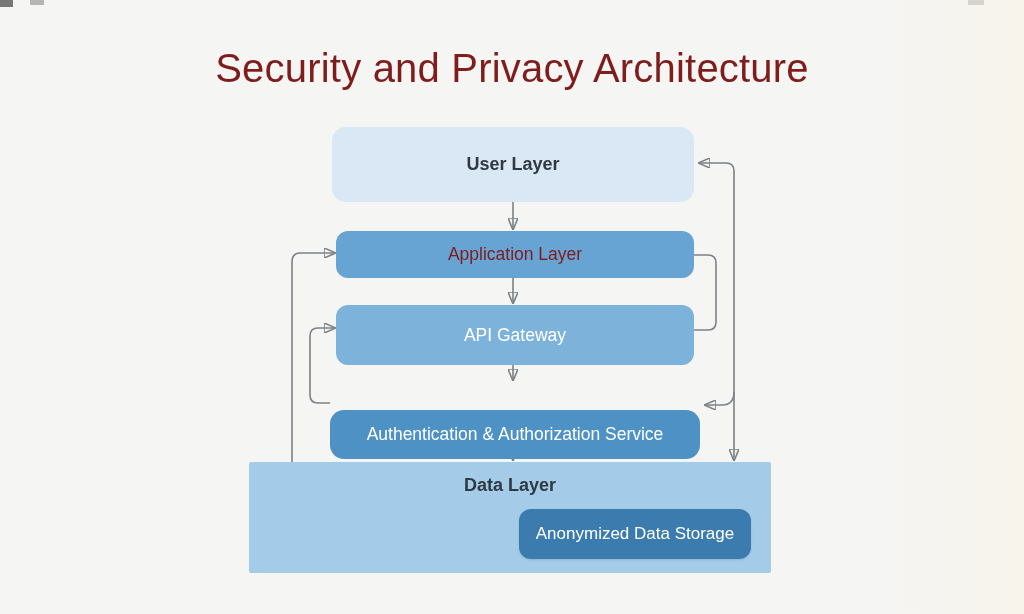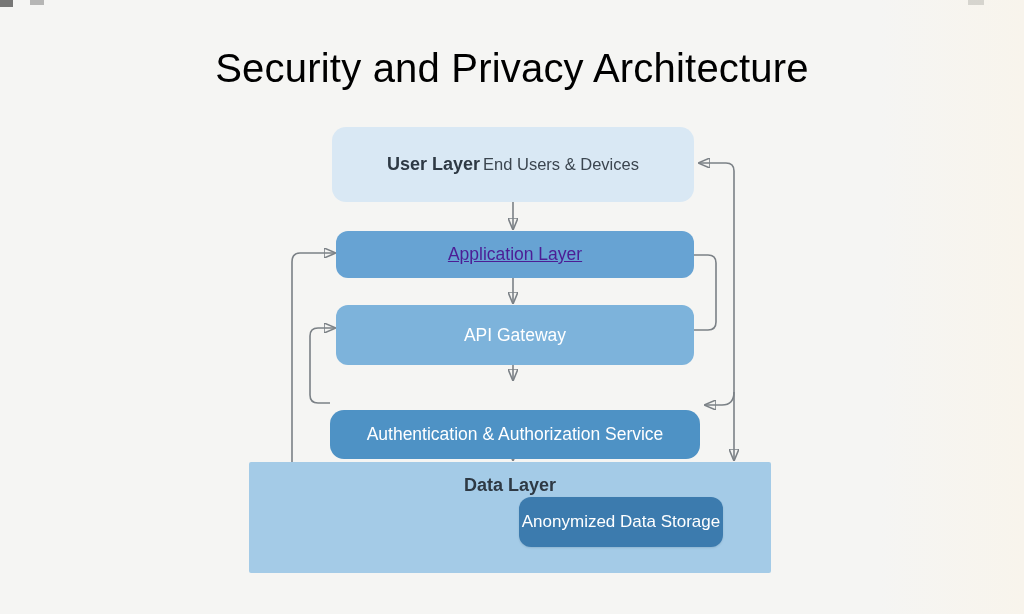--- a/index.html
+++ b/index.html
@@ -8,37 +8,37 @@
     font-family:"Liberation Sans","DejaVu Sans",sans-serif;
     background:linear-gradient(90deg,#f5f5f3 0%,#f5f5f3 86%,#f8f4ec 100%);
   }
   .corner-mark{position:absolute;pointer-events:none;}
   #mark-tl{left:0;top:0;width:13px;height:7px;background:#4c4c4c;opacity:.75;}
   #mark-tl2{left:30px;top:0;width:14px;height:5px;background:#6a6a6a;opacity:.45;}
   #mark-tr{left:968px;top:0;width:16px;height:5px;background:#8a8a84;opacity:.3;}
 
   .page-title{
     position:absolute;left:0;top:46px;width:100%;text-align:center;
-    font-size:40px;font-weight:500;color:#000000;letter-spacing:.2px;
+    font-size:40px;font-weight:500;color:#7f1d1d;letter-spacing:.2px;
   }
 
   .node{
     position:absolute;display:flex;align-items:center;justify-content:center;
     box-sizing:border-box;text-align:center;
   }
   #user-layer{
     left:332px;top:127px;width:362px;height:75px;border-radius:14px;
     background:#d9e8f4;flex-direction:row;gap:3px;align-items:center;
   }
   #user-layer .node-title{font-size:18px;font-weight:700;color:#2e3944;}
   #user-layer .node-subtitle{font-size:16.5px;font-weight:400;color:#3b454f;}
 
   #application-layer{
     left:336px;top:231px;width:358px;height:47px;border-radius:12px;
-    background:#67a3d3;color:#4c1d95;font-size:17.5px;font-weight:400;text-decoration:underline;
+    background:#67a3d3;color:#7f1d1d;font-size:17.5px;font-weight:400;
   }
   #api-gateway{
     left:336px;top:305px;width:358px;height:60px;border-radius:12px;
     background:#7db3db;color:#fff;font-size:17.5px;font-weight:400;
   }
   #auth-service{
     left:330px;top:382px;width:370px;height:49px;border-radius:14px;
     background:#4e92c5;color:#fff;font-size:17.5px;font-weight:400;margin-top:28px;
   }
   #data-layer{
@@ -48,21 +48,21 @@
   #data-layer .node-title{
     display:block;text-align:center;margin-top:13px;
     font-size:18px;font-weight:700;color:#2e3944;
   }
   .data-child{
     position:absolute;display:flex;align-items:center;justify-content:center;
     border-radius:12px;background:#3c7bae;color:#fff;
     font-size:17px;font-weight:500;box-shadow:0 1px 2px rgba(30,60,90,.15);
   }
   #encrypted-database{left:13px;top:47px;width:240px;height:50px;}
-  #anonymized-storage{left:270px;top:35px;width:204px;height:50px;}
+  #anonymized-storage{left:270px;top:47px;width:232px;height:50px;}
 
   #connectors{position:absolute;left:0;top:0;width:1024px;height:614px;pointer-events:none;}
   #connectors path{fill:none;stroke:#7b8186;stroke-width:1.6px;}
 </style>
 </head>
 <body>
 
 <div class="corner-mark" id="mark-tl"></div>
 <div class="corner-mark" id="mark-tl2"></div>
 <div class="corner-mark" id="mark-tr"></div>
@@ -87,21 +87,20 @@
 
   <path d="M694 255 L708 255 Q716 255 716 263 L716 322 Q716 330 708 330 L694 330"></path>
 
   <path d="M734 300 L734 171 Q734 163 726 163 L700 163" marker-end="url(#ah)"></path>
   <path d="M734 300 L734 459" marker-end="url(#ah)"></path>
   <path d="M734 392 Q734 405 722 405 L706 405" marker-end="url(#ah)"></path>
 </svg>
 
 <div class="node" id="user-layer">
   <span class="node-title">User Layer</span>
-  <span class="node-subtitle">End Users &amp; Devices</span>
 </div>
 
 <div class="node" id="application-layer">
   <span>Application Layer</span>
 </div>
 
 <div class="node" id="api-gateway">
   <span>API Gateway</span>
 </div>
 

